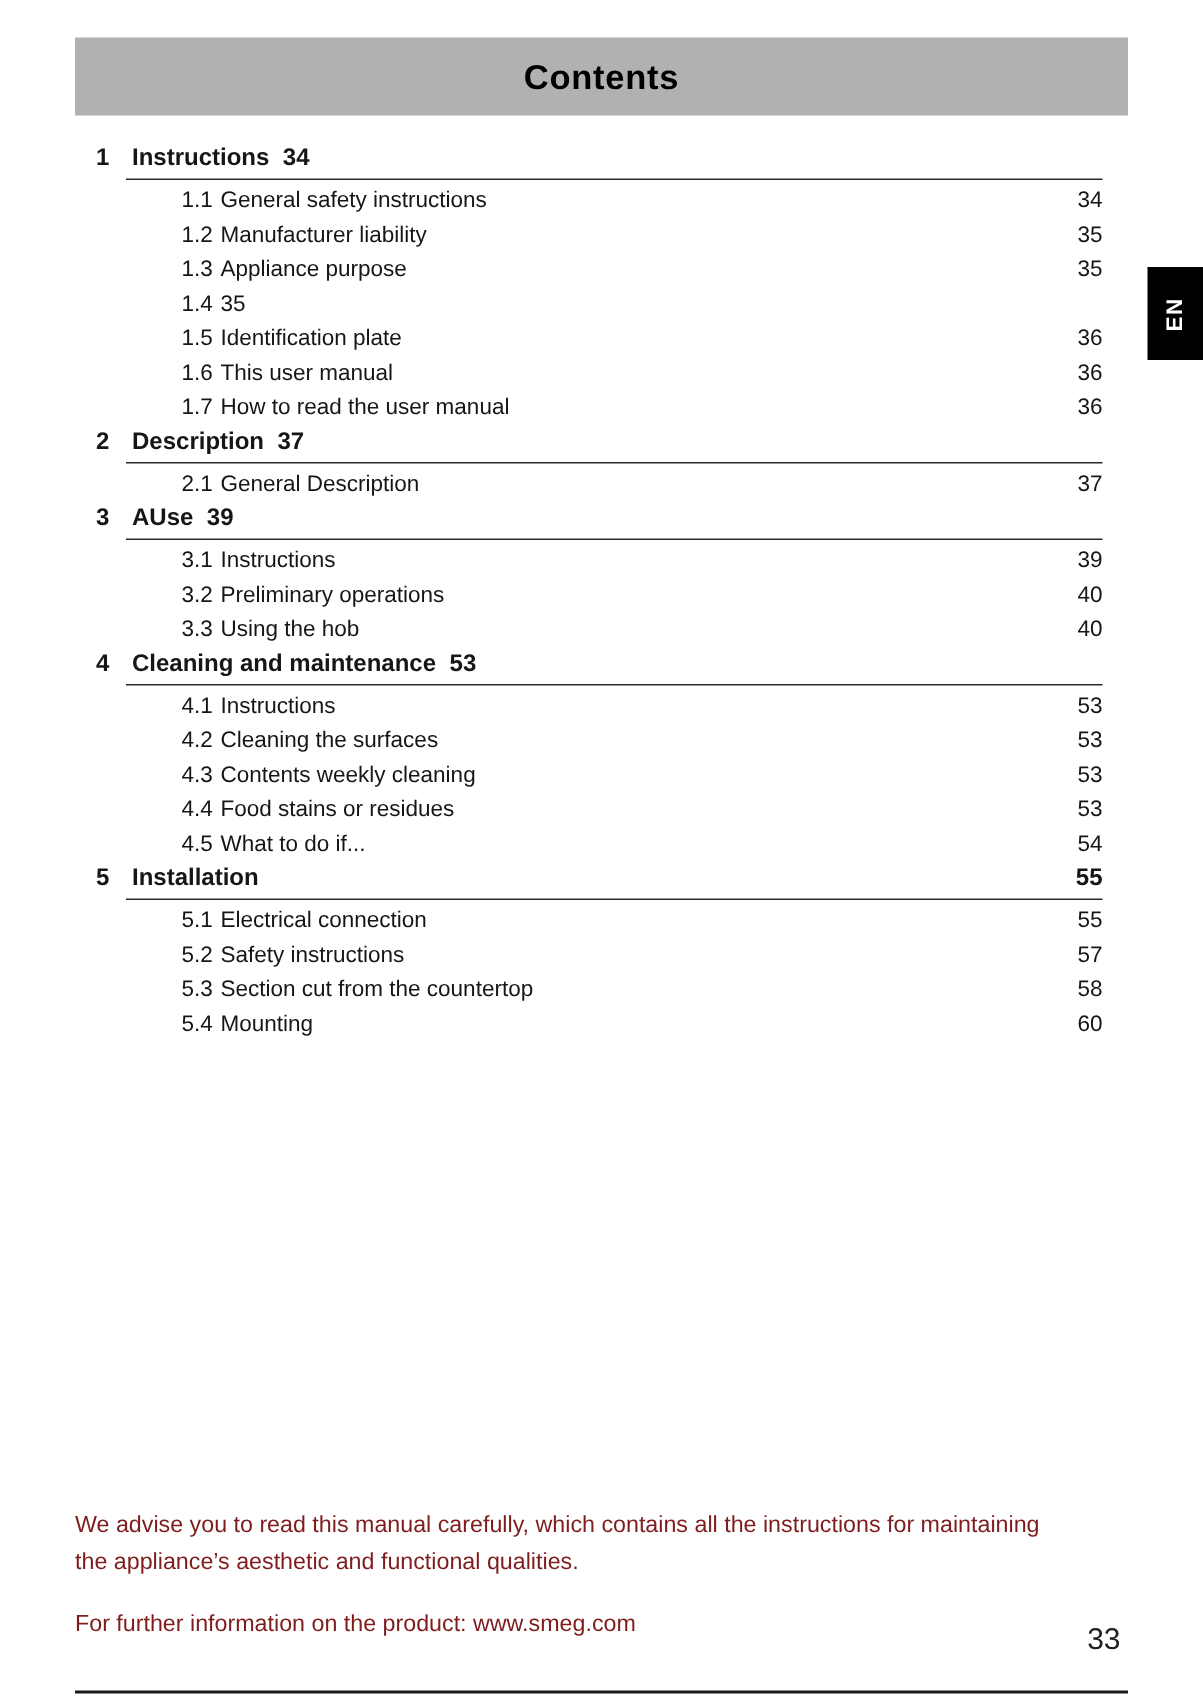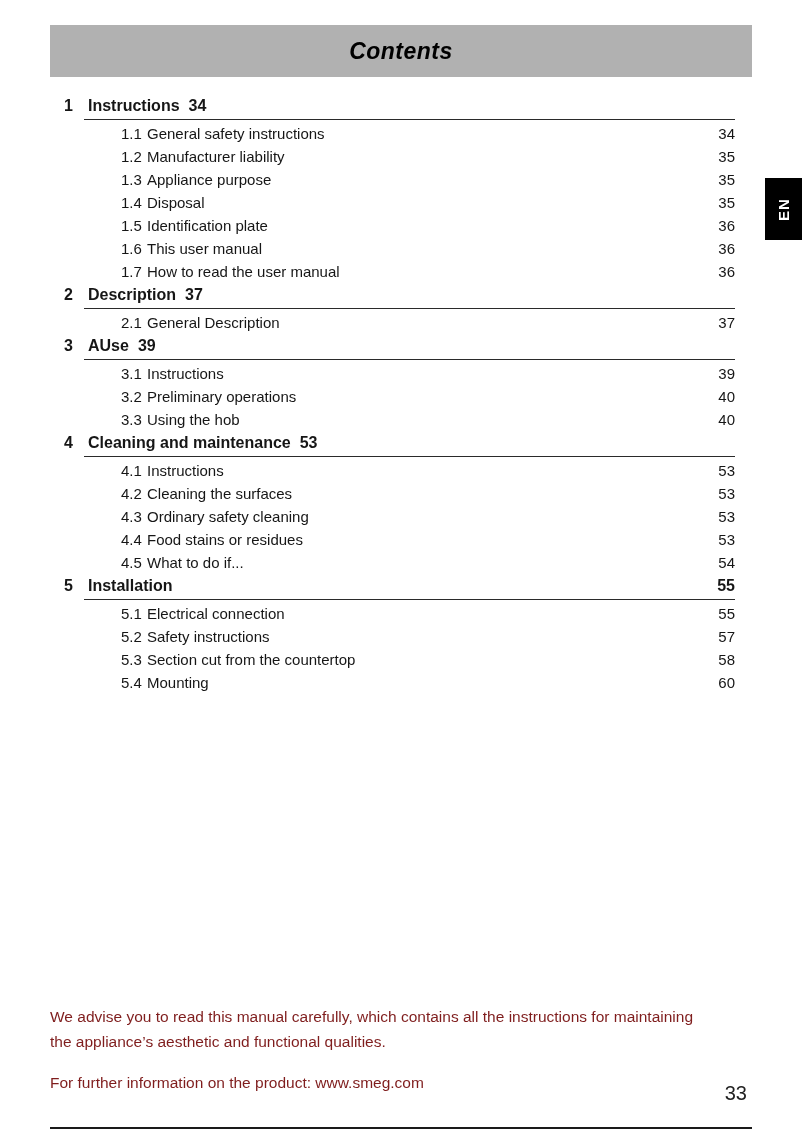--- a/index.html
+++ b/index.html
@@ -13,21 +13,21 @@
   }
 
   .header-bar {
     position: absolute;
     left: 50px; top: 25px;
     width: 702px; height: 52px;
     background: #b1b1b1;
     display: flex; align-items: center; justify-content: center;
   }
   .header-bar .title {
-    font-size: 23px; font-weight: bold; color: #000; letter-spacing: 0.5px; font-style: italic;
+    font-size: 23px; font-weight: bold; color: #000; letter-spacing: 0.5px;
   }
 
   .lang-tab {
     position: absolute;
     right: 0; top: 178px;
     width: 37px; height: 62px;
     background: #000;
     display: flex; align-items: center; justify-content: center;
   }
   .lang-tab .lang-label {
@@ -117,21 +117,20 @@
   </div>
 
   <div class="toc-item">
     <span class="item-num">1.3</span>
     <span class="item-title">Appliance purpose</span>
     <span class="item-page">35</span>
   </div>
 
   <div class="toc-item">
     <span class="item-num">1.4</span>
-    <span class="item-title">Disposal</span>
     <span class="item-page">35</span>
   </div>
 
   <div class="toc-item">
     <span class="item-num">1.5</span>
     <span class="item-title">Identification plate</span>
     <span class="item-page">36</span>
   </div>
 
   <div class="toc-item">
@@ -216,21 +215,21 @@
   </div>
 
   <div class="toc-item">
     <span class="item-num">4.2</span>
     <span class="item-title">Cleaning the surfaces</span>
     <span class="item-page">53</span>
   </div>
 
   <div class="toc-item">
     <span class="item-num">4.3</span>
-    <span class="item-title">Ordinary safety cleaning</span>
+    <span class="item-title">Contents weekly cleaning</span>
     <span class="item-page">53</span>
   </div>
 
   <div class="toc-item">
     <span class="item-num">4.4</span>
     <span class="item-title">Food stains or residues</span>
     <span class="item-page">53</span>
   </div>
 
   <div class="toc-item">

